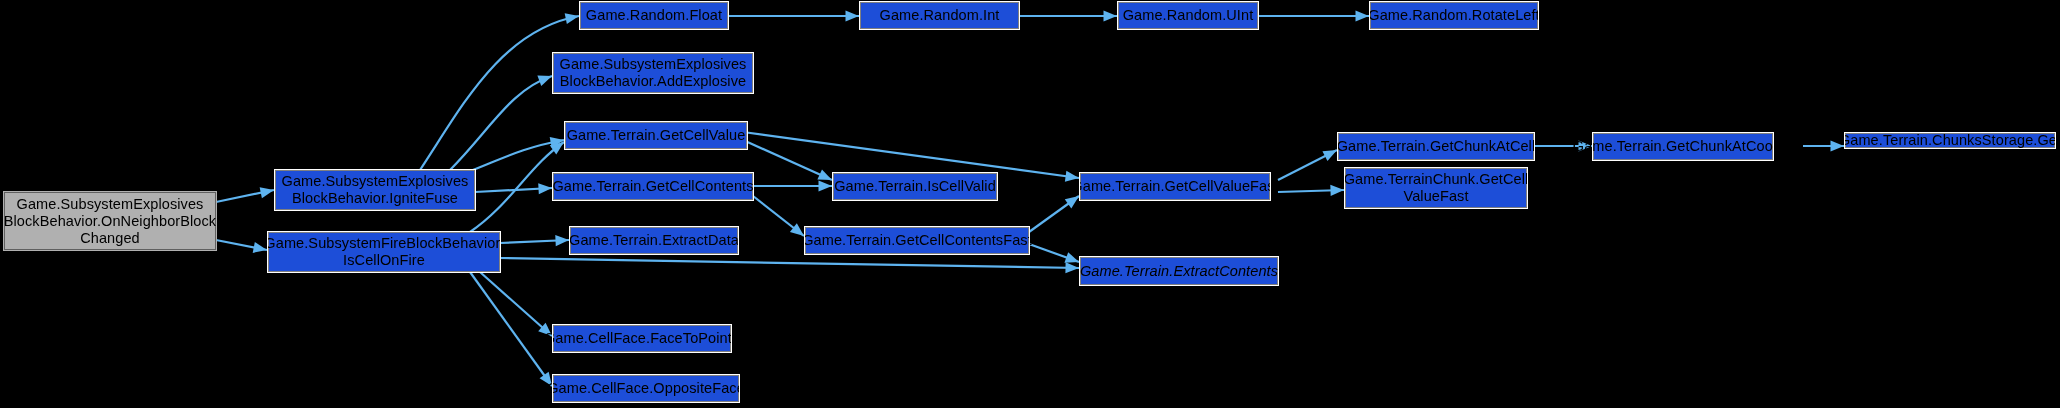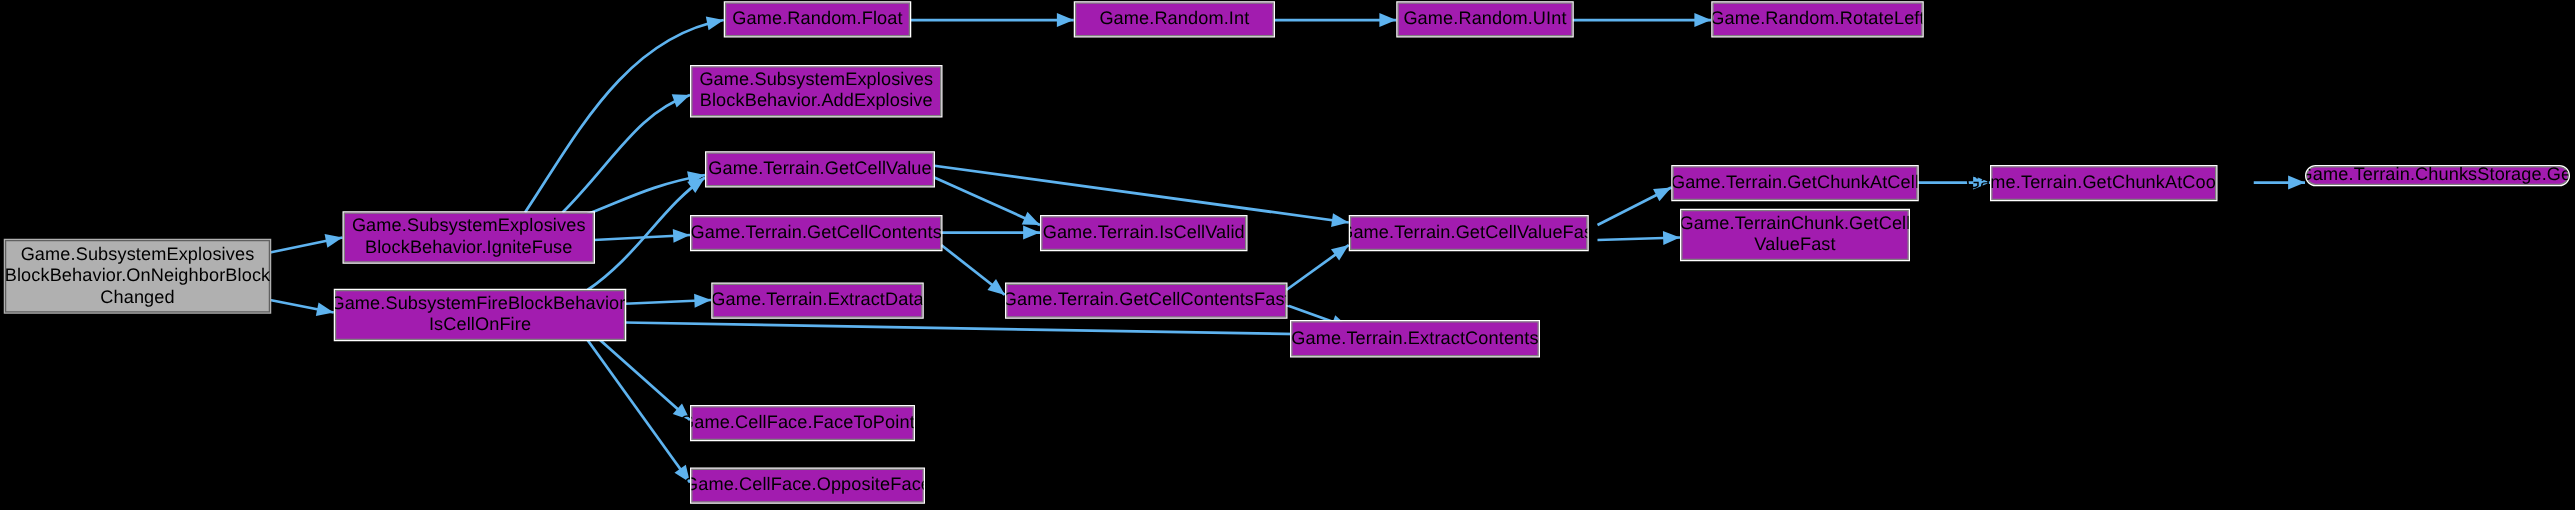--- a/index.html
+++ b/index.html
@@ -11,21 +11,21 @@
     position: relative;
     width: 2060px;
     height: 408px;
     background: #000000;
     overflow: hidden;
     font-family: "Liberation Sans", sans-serif;
   }
   .node {
     position: absolute;
     box-sizing: border-box;
-    background: #a21caf;
+    background: #1d4ed8;
     border: 1px solid #808080;
     outline: 1px solid #ffffff;
     color: #000000;
     font-size: 14.5px;
     line-height: 17px;
     text-align: center;
     display: flex;
     align-items: center;
     justify-content: center;
     letter-spacing: 0.1px;
@@ -113,22 +113,22 @@
 BlockBehavior.AddExplosive</div>
       <div class="node" style="left: 565px; top: 122px; width: 182px; height: 27px;">Game.Terrain.GetCellValue</div>
       <div class="node" style="left: 553px; top: 173px; width: 200px; height: 27px;">Game.Terrain.GetCellContents</div>
       <div class="node" style="left: 570px; top: 227px; width: 168px; height: 27px;">Game.Terrain.ExtractData</div>
       <div class="node" style="left: 553px; top: 325px; width: 178px; height: 27px;">Game.CellFace.FaceToPoint3</div>
       <div class="node" style="left: 553px; top: 375px; width: 186px; height: 27px;">Game.CellFace.OppositeFace</div>
       <div class="node" style="left: 860px; top: 2px; width: 159px; height: 27px;">Game.Random.Int</div>
       <div class="node" style="left: 833px; top: 173px; width: 164px; height: 27px;">Game.Terrain.IsCellValid</div>
       <div class="node" style="left: 805px; top: 227px; width: 224px; height: 27px;">Game.Terrain.GetCellContentsFast</div>
       <div class="node" style="left: 1080px; top: 173px; width: 190px; height: 27px;">Game.Terrain.GetCellValueFast</div>
-      <div class="node" style="left: 1033px; top: 257px; width: 198px; height: 28px;">Game.Terrain.ExtractContents</div>
+      <div class="node" style="left: 1080px; top: 257px; width: 198px; height: 28px; font-style: italic;">Game.Terrain.ExtractContents</div>
       <div class="node" style="left: 1118px; top: 2px; width: 140px; height: 27px;">Game.Random.UInt</div>
       <div class="node" style="left: 1338px; top: 133px; width: 196px; height: 27px;">Game.Terrain.GetChunkAtCell</div>
       <div class="node" style="left: 1345px; top: 168px; width: 182px; height: 40px;">Game.TerrainChunk.GetCell
 ValueFast</div>
       <div class="node" style="left: 1370px; top: 2px; width: 168px; height: 27px;">Game.Random.RotateLeft</div>
       <div class="node" style="left: 1593px; top: 133px; width: 180px; height: 27px;">Game.Terrain.GetChunkAtCoords</div>
-      <div class="node" style="left: 1845px; top: 133px; width: 210px; height: 15px; border-radius: 12px;">Game.Terrain.ChunksStorage.Get</div>
+      <div class="node" style="left: 1845px; top: 133px; width: 210px; height: 15px;">Game.Terrain.ChunksStorage.Get</div>
     </div>
 </div>
 
 </body></html>

